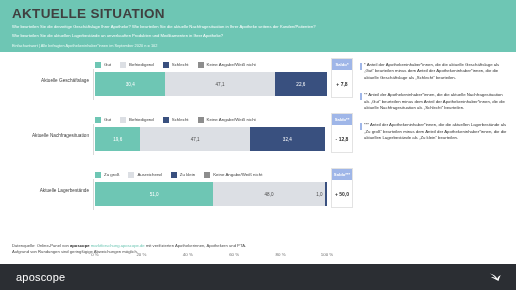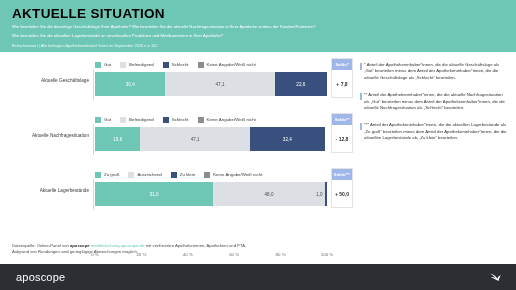--- a/index.html
+++ b/index.html
@@ -11,21 +11,21 @@
   }
   .page { position: relative; width: 516px; height: 290px; background: #fff; }
 
   
   .header {
     position: absolute; left: 0; top: 0; width: 516px; height: 52px;
     background: #6ec6b4;
     padding: 7px 12px 0 12px;
   }
   .header-title {
-    font-size: 13.5px; font-weight: bold; color: #000000;
+    font-size: 13.5px; font-weight: bold; color: #404040;
     letter-spacing: 0.3px; line-height: 14px;
   }
   .header-sub {
     margin-top: 3px;
     font-size: 4.2px; color: #ffffff; line-height: 6.2px;
     max-width: 478px;
   }
   .header-meta {
     margin-top: 4px;
     font-size: 3.9px; color: #eafaf5; line-height: 6px;

